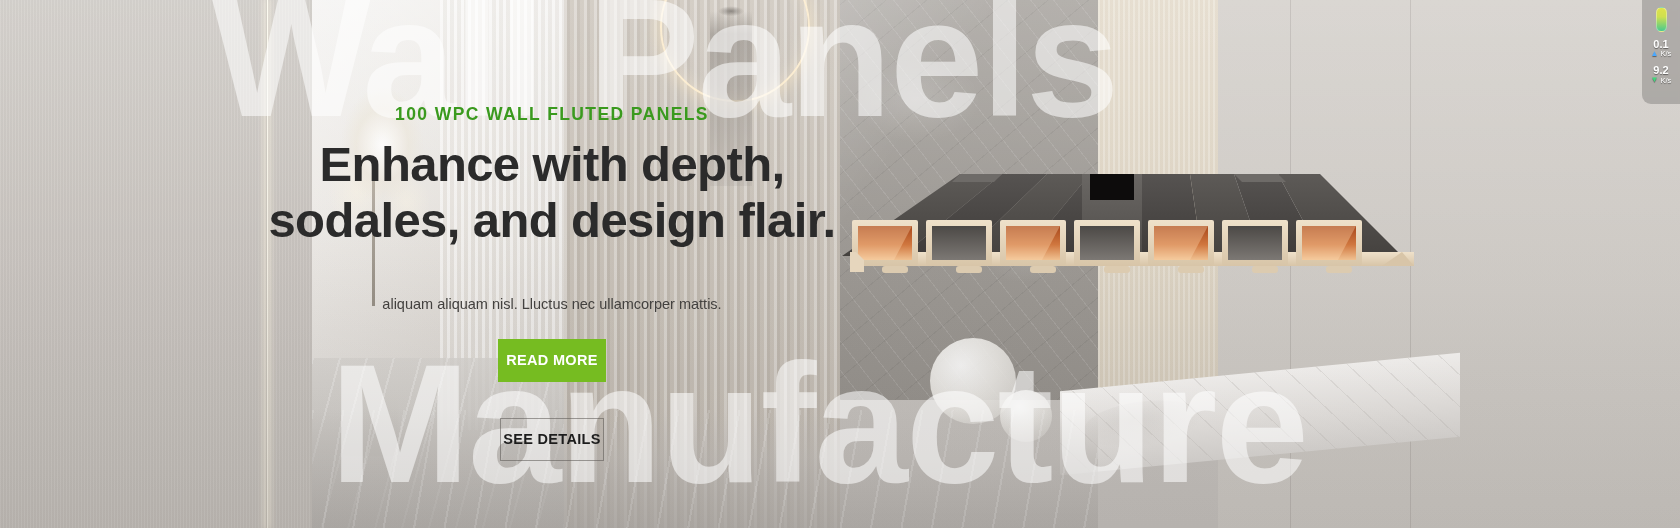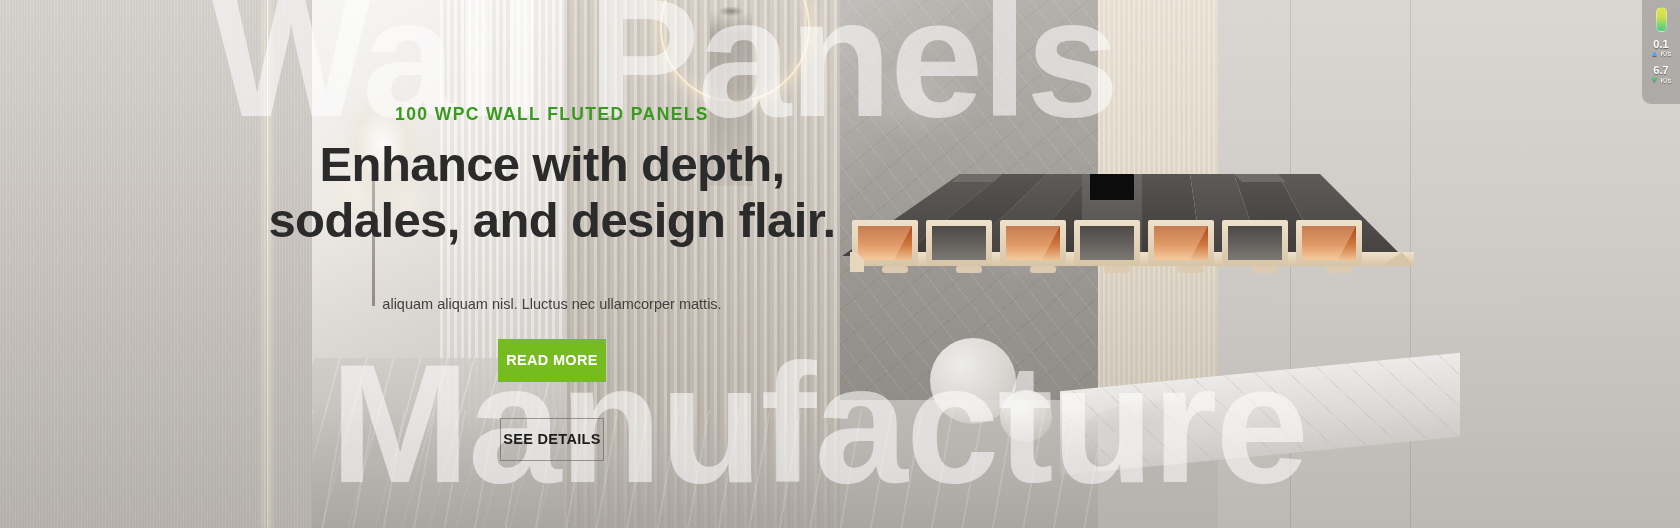--- a/index.html
+++ b/index.html
@@ -404,21 +404,21 @@
   <div class="netwidget">
     <div class="gauge"></div>
     <div class="spd">
       <span class="val">0.1</span>
       <span class="uni">
         <span class="arw up">▲</span>
         <span>K/s</span>
       </span>
     </div>
     <div class="spd">
-      <span class="val">6.7</span>
+      <span class="val">9.2</span>
       <span class="uni">
         <span class="arw dn">▼</span>
         <span>K/s</span>
       </span>
     </div>
   </div>
 
 </div>
 
 </body></html>

